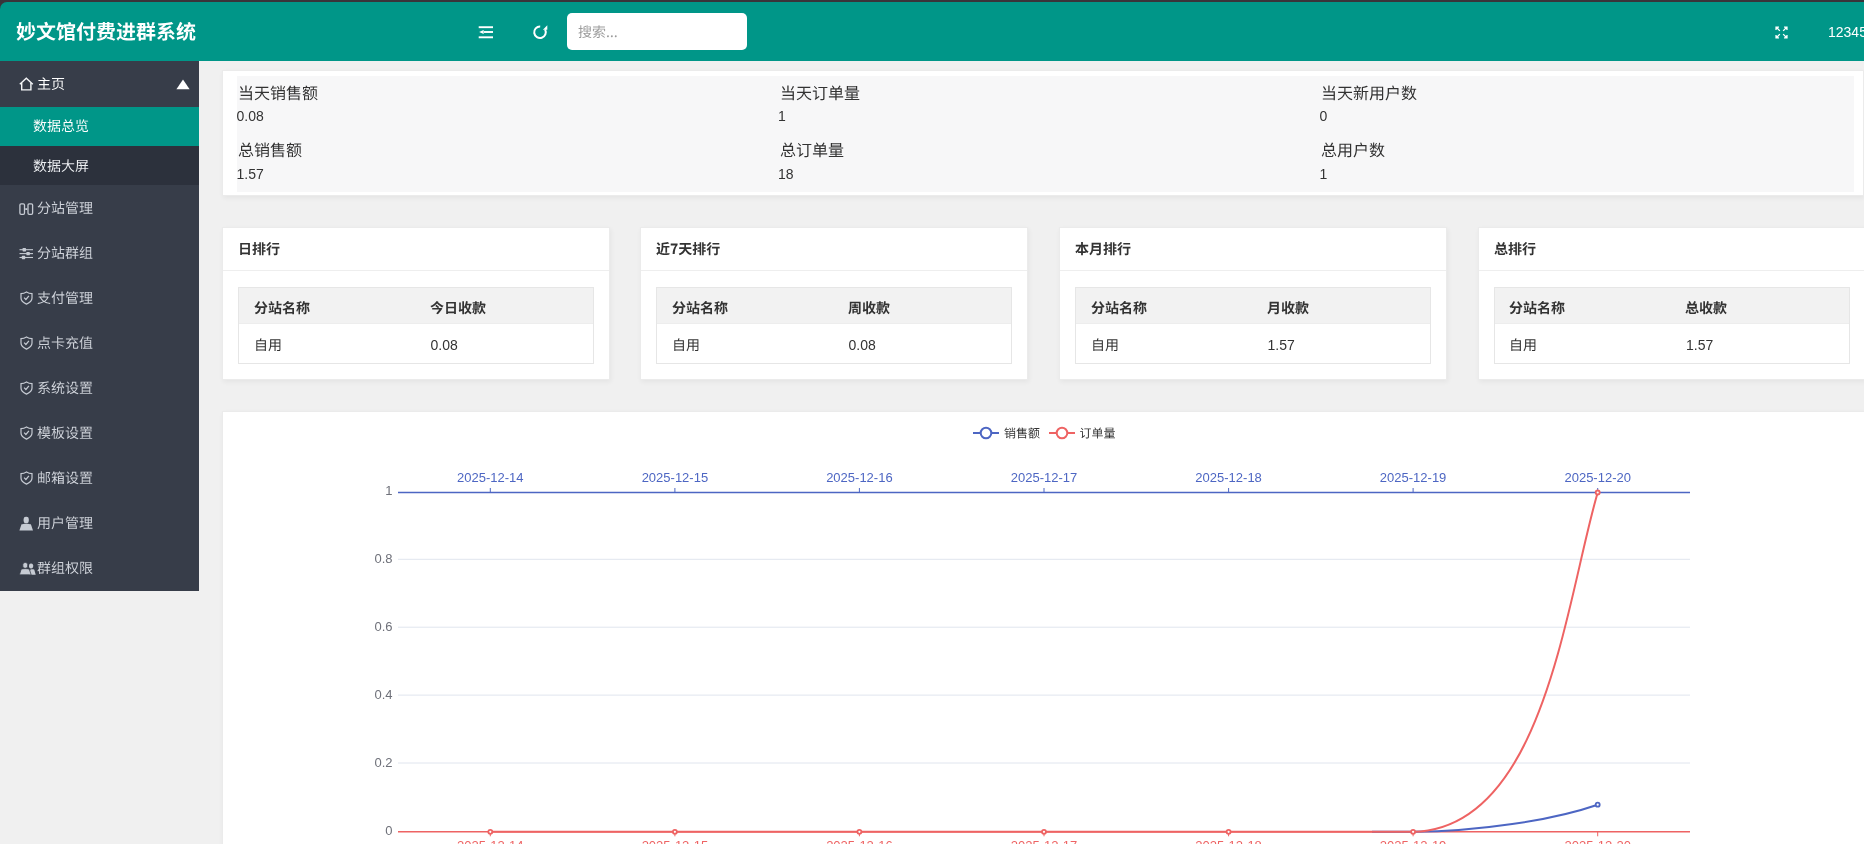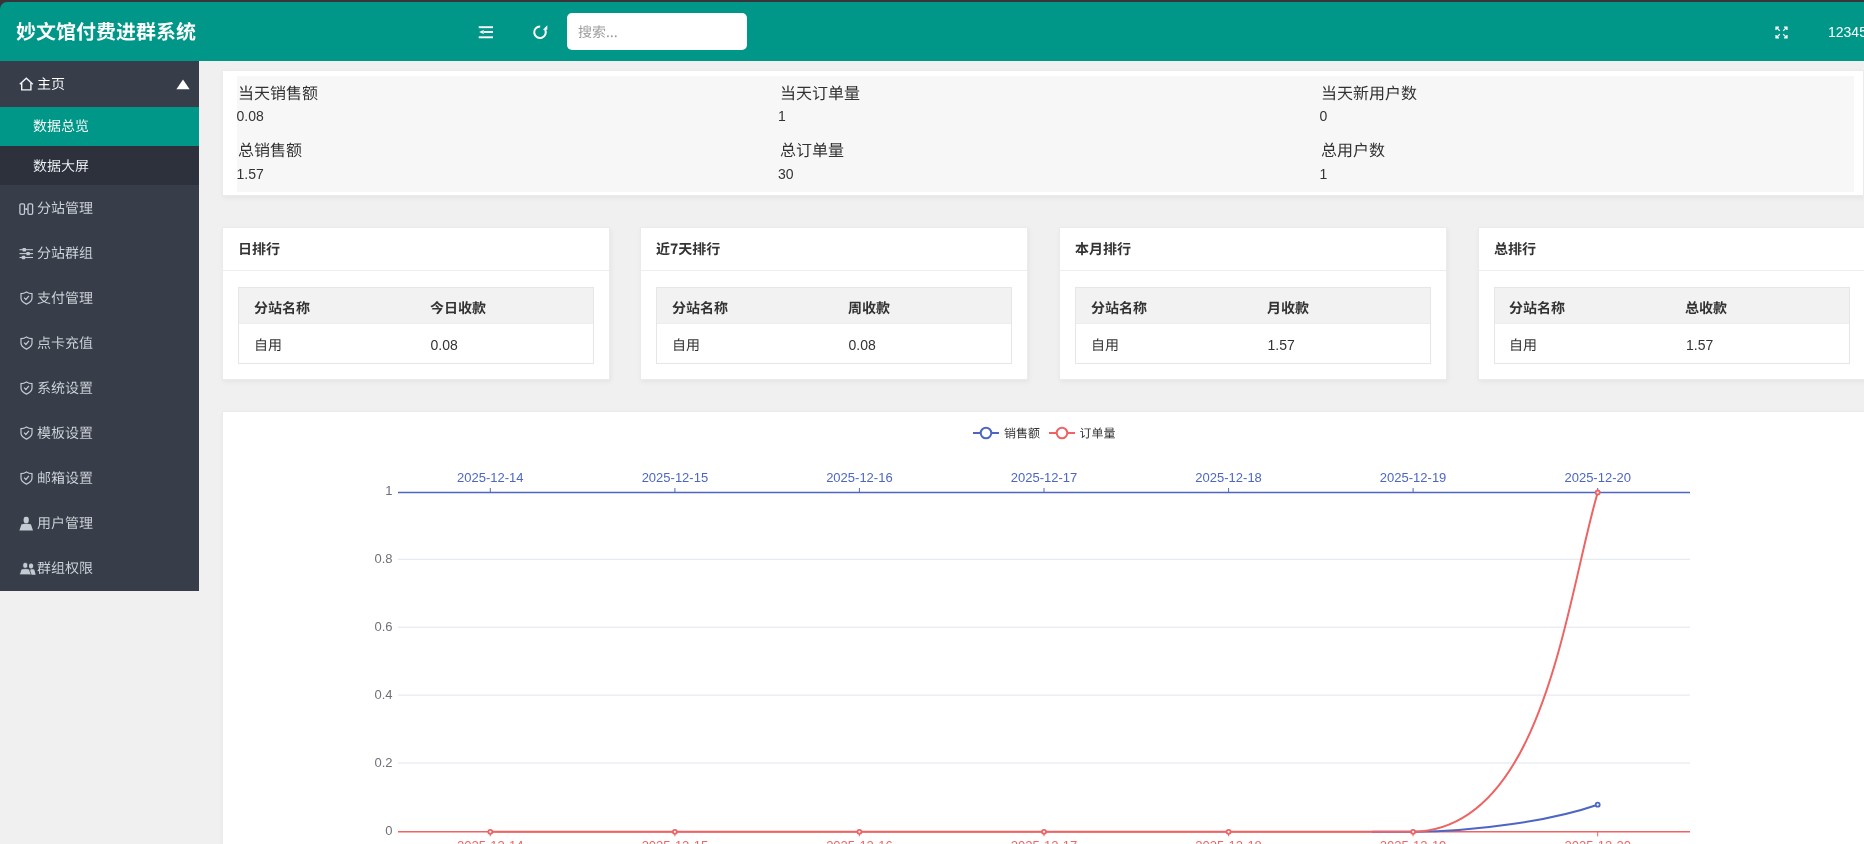--- a/index.html
+++ b/index.html
@@ -162,21 +162,21 @@
     <path fill="#333" transform="translate(0,16)" d="M12.1 -3.4C13.1 -2.3 14.0 -0.8 14.4 0.2L15.3 -0.4C15.0 -1.5 14.0 -2.9 13.1 -4.0ZM6.6 -4.3C7.6 -3.6 8.9 -2.4 9.5 -1.7L10.4 -2.4C9.7 -3.2 8.5 -4.3 7.4 -5.0ZM4.5 -3.9V-0.5C4.5 0.8 5.0 1.1 6.9 1.1C7.3 1.1 10.1 1.1 10.5 1.1C12.0 1.1 12.4 0.7 12.5 -1.2C12.2 -1.2 11.7 -1.4 11.4 -1.6C11.3 -0.2 11.2 0.0 10.4 0.0C9.8 0.0 7.4 0.0 7.0 0.0C5.9 0.0 5.8 -0.1 5.8 -0.6V-3.9ZM2.2 -3.6C1.9 -2.4 1.3 -1.0 0.7 -0.1L1.8 0.4C2.5 -0.6 3.0 -2.1 3.3 -3.4ZM4.2 -9.1H11.8V-6.3H4.2ZM3.0 -10.2V-5.1H13.1V-10.2H10.5C11.1 -11.0 11.7 -12.0 12.2 -12.9L10.9 -13.4C10.5 -12.5 9.8 -11.1 9.2 -10.2H5.9L6.9 -10.7C6.6 -11.4 5.8 -12.5 5.1 -13.4L4.1 -12.9C4.8 -12.1 5.5 -11.0 5.7 -10.2Z M23.0 -12.4C23.6 -11.5 24.3 -10.3 24.5 -9.5L25.5 -10.0C25.3 -10.8 24.6 -12.0 24.0 -12.9ZM30.2 -13.0C29.8 -12.0 29.1 -10.7 28.5 -10.0L29.4 -9.5C30.0 -10.3 30.7 -11.5 31.2 -12.5ZM18.8 -13.4C18.4 -11.9 17.6 -10.5 16.6 -9.6C16.8 -9.3 17.1 -8.7 17.2 -8.5C17.7 -9.0 18.2 -9.7 18.6 -10.4H22.6V-11.5H19.2C19.5 -12.0 19.7 -12.6 19.9 -13.1ZM17.0 -5.5V-4.4H19.3V-1.2C19.3 -0.5 18.8 -0.1 18.5 0.1C18.7 0.3 19.0 0.8 19.1 1.1C19.3 0.8 19.8 0.5 22.5 -1.0C22.4 -1.2 22.3 -1.7 22.2 -2.0L20.4 -1.0V-4.4H22.6V-5.5H20.4V-7.7H22.3V-8.8H17.7V-7.7H19.3V-5.5ZM24.3 -5.0H29.7V-3.2H24.3ZM24.3 -6.0V-7.7H29.7V-6.0ZM26.5 -13.5V-8.9H23.2V1.3H24.3V-2.2H29.7V-0.2C29.7 -0.0 29.6 0.0 29.4 0.0C29.1 0.1 28.3 0.1 27.4 0.0C27.6 0.3 27.7 0.8 27.8 1.1C29.0 1.1 29.8 1.1 30.2 0.9C30.6 0.8 30.8 0.4 30.8 -0.2V-8.9L29.7 -8.9H27.6V-13.5Z M36.0 -13.5C35.2 -11.7 33.9 -9.9 32.5 -8.8C32.8 -8.5 33.2 -8.1 33.4 -7.9C33.8 -8.3 34.3 -8.8 34.8 -9.4V-4.1H36.0V-4.7H46.4V-5.7H41.3V-6.9H45.3V-7.7H41.3V-8.8H45.3V-9.7H41.3V-10.8H46.1V-11.7H41.5C41.3 -12.2 40.9 -12.9 40.5 -13.5L39.5 -13.1C39.7 -12.7 40.0 -12.2 40.2 -11.7H36.4C36.6 -12.2 36.9 -12.6 37.1 -13.1ZM34.8 -3.6V1.3H36.0V0.5H44.3V1.3H45.5V-3.6ZM36.0 -0.4V-2.6H44.3V-0.4ZM40.1 -8.8V-7.7H36.0V-8.8ZM40.1 -9.7H36.0V-10.8H40.1ZM40.1 -6.9V-5.7H36.0V-6.9Z M59.1 -7.9C59.0 -2.9 58.8 -0.7 55.3 0.5C55.5 0.7 55.8 1.1 55.9 1.3C59.7 -0.0 60.1 -2.6 60.1 -7.9ZM59.8 -1.3C60.9 -0.6 62.2 0.5 62.9 1.2L63.6 0.4C62.9 -0.3 61.5 -1.3 60.4 -2.1ZM56.5 -9.8V-2.2H57.5V-8.8H61.6V-2.2H62.7V-9.8H59.6C59.9 -10.3 60.1 -10.8 60.3 -11.4H63.2V-12.5H56.2V-11.4H59.2C59.0 -10.9 58.8 -10.3 58.6 -9.8ZM51.4 -13.1C51.6 -12.8 51.9 -12.3 52.1 -11.9H49.0V-9.5H50.0V-10.9H54.9V-9.5H56.0V-11.9H53.3C53.1 -12.4 52.8 -12.9 52.5 -13.4ZM50.0 -3.7V1.2H51.1V0.6H53.9V1.1H55.0V-3.7ZM51.1 -0.3V-2.8H53.9V-0.3ZM50.4 -6.7 51.6 -6.0C50.7 -5.4 49.7 -4.9 48.6 -4.5C48.8 -4.3 49.0 -3.8 49.1 -3.5C50.3 -3.9 51.5 -4.6 52.6 -5.5C53.6 -4.9 54.6 -4.3 55.2 -3.9L56.0 -4.7C55.4 -5.1 54.4 -5.7 53.4 -6.2C54.2 -7.0 54.9 -7.9 55.3 -8.9L54.7 -9.3L54.4 -9.3H52.0C52.2 -9.6 52.4 -9.9 52.5 -10.2L51.4 -10.4C50.9 -9.3 50.0 -8.0 48.6 -7.1C48.9 -6.9 49.2 -6.6 49.3 -6.4C50.2 -6.9 50.8 -7.6 51.4 -8.3H53.8C53.5 -7.7 53.0 -7.2 52.4 -6.7L51.2 -7.4Z"></path>
   </svg>
 <div style="position:absolute;left:236.5px;top:166.6px;font-size:14px;line-height:14px;color:#333;white-space:nowrap">1.57</div>
 <svg style="position:absolute;left:779.5px;top:82.8px" width="82" height="21" viewBox="0 0 82 21">
     <path fill="#333" transform="translate(0,16)" d="M1.9 -12.3C2.8 -11.2 3.6 -9.6 4.0 -8.6L5.2 -9.1C4.8 -10.1 3.9 -11.6 3.0 -12.7ZM12.8 -12.9C12.4 -11.6 11.5 -10.0 10.8 -8.9L11.8 -8.5C12.5 -9.5 13.4 -11.1 14.1 -12.4ZM1.8 -0.6V0.6H12.6V1.3H13.9V-7.8H8.6V-13.4H7.3V-7.8H2.2V-6.6H12.6V-4.3H2.7V-3.1H12.6V-0.6Z M17.1 -7.3V-6.1H22.9C22.4 -3.8 20.8 -1.4 16.7 0.2C16.9 0.5 17.3 1.0 17.5 1.2C21.5 -0.4 23.3 -2.8 24.0 -5.2C25.3 -2.0 27.4 0.2 30.6 1.2C30.8 0.9 31.2 0.4 31.5 0.2C28.2 -0.8 26.0 -3.0 24.9 -6.1H31.0V-7.3H24.4C24.5 -7.9 24.5 -8.5 24.5 -9.1V-11.0H30.3V-12.2H17.6V-11.0H23.3V-9.1C23.3 -8.5 23.2 -7.9 23.2 -7.3Z M33.8 -12.4C34.7 -11.5 35.7 -10.4 36.3 -9.7L37.1 -10.5C36.6 -11.2 35.5 -12.3 34.6 -13.1ZM35.3 0.9C35.5 0.6 36.0 0.2 39.4 -2.1C39.2 -2.4 39.1 -2.8 39.0 -3.2L36.7 -1.6V-8.4H32.8V-7.3H35.5V-1.5C35.5 -0.8 35.0 -0.3 34.7 -0.1C34.9 0.1 35.2 0.6 35.3 0.9ZM38.3 -12.1V-10.9H43.2V-0.5C43.2 -0.2 43.1 -0.1 42.8 -0.1C42.5 -0.1 41.3 -0.1 40.1 -0.1C40.3 0.2 40.6 0.8 40.6 1.2C42.1 1.2 43.2 1.2 43.7 1.0C44.3 0.7 44.5 0.3 44.5 -0.5V-10.9H47.4V-12.1Z M51.5 -7.0H55.3V-5.3H51.5ZM56.6 -7.0H60.6V-5.3H56.6ZM51.5 -9.6H55.3V-8.0H51.5ZM56.6 -9.6H60.6V-8.0H56.6ZM59.3 -13.4C59.0 -12.6 58.3 -11.4 57.7 -10.7H53.9L54.5 -11.0C54.2 -11.7 53.4 -12.7 52.8 -13.4L51.8 -12.9C52.4 -12.2 53.0 -11.3 53.3 -10.7H50.4V-4.2H55.3V-2.7H48.9V-1.6H55.3V1.3H56.6V-1.6H63.2V-2.7H56.6V-4.2H61.8V-10.7H59.1C59.6 -11.3 60.2 -12.2 60.6 -12.9Z M68.0 -10.6H76.0V-9.8H68.0ZM68.0 -12.2H76.0V-11.3H68.0ZM66.8 -12.9V-9.0H77.2V-12.9ZM64.8 -8.4V-7.4H79.2V-8.4ZM67.7 -4.4H71.4V-3.4H67.7ZM72.6 -4.4H76.4V-3.4H72.6ZM67.7 -6.0H71.4V-5.1H67.7ZM72.6 -6.0H76.4V-5.1H72.6ZM64.8 -0.0V0.9H79.3V-0.0H72.6V-1.0H78.0V-1.8H72.6V-2.7H77.6V-6.7H66.5V-2.7H71.4V-1.8H66.1V-1.0H71.4V-0.0Z"></path>
   </svg>
 <div style="position:absolute;left:778.0px;top:109.2px;font-size:14px;line-height:14px;color:#333;white-space:nowrap">1</div>
 <svg style="position:absolute;left:779.5px;top:140.3px" width="66" height="21" viewBox="0 0 66 21">
     <path fill="#333" transform="translate(0,16)" d="M12.1 -3.4C13.1 -2.3 14.0 -0.8 14.4 0.2L15.3 -0.4C15.0 -1.5 14.0 -2.9 13.1 -4.0ZM6.6 -4.3C7.6 -3.6 8.9 -2.4 9.5 -1.7L10.4 -2.4C9.7 -3.2 8.5 -4.3 7.4 -5.0ZM4.5 -3.9V-0.5C4.5 0.8 5.0 1.1 6.9 1.1C7.3 1.1 10.1 1.1 10.5 1.1C12.0 1.1 12.4 0.7 12.5 -1.2C12.2 -1.2 11.7 -1.4 11.4 -1.6C11.3 -0.2 11.2 0.0 10.4 0.0C9.8 0.0 7.4 0.0 7.0 0.0C5.9 0.0 5.8 -0.1 5.8 -0.6V-3.9ZM2.2 -3.6C1.9 -2.4 1.3 -1.0 0.7 -0.1L1.8 0.4C2.5 -0.6 3.0 -2.1 3.3 -3.4ZM4.2 -9.1H11.8V-6.3H4.2ZM3.0 -10.2V-5.1H13.1V-10.2H10.5C11.1 -11.0 11.7 -12.0 12.2 -12.9L10.9 -13.4C10.5 -12.5 9.8 -11.1 9.2 -10.2H5.9L6.9 -10.7C6.6 -11.4 5.8 -12.5 5.1 -13.4L4.1 -12.9C4.8 -12.1 5.5 -11.0 5.7 -10.2Z M17.8 -12.4C18.7 -11.5 19.7 -10.4 20.3 -9.7L21.1 -10.5C20.6 -11.2 19.5 -12.3 18.6 -13.1ZM19.3 0.9C19.5 0.6 20.0 0.2 23.4 -2.1C23.2 -2.4 23.1 -2.8 23.0 -3.2L20.7 -1.6V-8.4H16.8V-7.3H19.5V-1.5C19.5 -0.8 19.0 -0.3 18.7 -0.1C18.9 0.1 19.2 0.6 19.3 0.9ZM22.3 -12.1V-10.9H27.2V-0.5C27.2 -0.2 27.1 -0.1 26.8 -0.1C26.5 -0.1 25.3 -0.1 24.1 -0.1C24.3 0.2 24.6 0.8 24.6 1.2C26.1 1.2 27.2 1.2 27.7 1.0C28.3 0.7 28.5 0.3 28.5 -0.5V-10.9H31.4V-12.1Z M35.5 -7.0H39.3V-5.3H35.5ZM40.6 -7.0H44.6V-5.3H40.6ZM35.5 -9.6H39.3V-8.0H35.5ZM40.6 -9.6H44.6V-8.0H40.6ZM43.3 -13.4C43.0 -12.6 42.3 -11.4 41.7 -10.7H37.9L38.5 -11.0C38.2 -11.7 37.4 -12.7 36.8 -13.4L35.8 -12.9C36.4 -12.2 37.0 -11.3 37.3 -10.7H34.4V-4.2H39.3V-2.7H32.9V-1.6H39.3V1.3H40.6V-1.6H47.2V-2.7H40.6V-4.2H45.8V-10.7H43.1C43.6 -11.3 44.2 -12.2 44.6 -12.9Z M52.0 -10.6H60.0V-9.8H52.0ZM52.0 -12.2H60.0V-11.3H52.0ZM50.8 -12.9V-9.0H61.2V-12.9ZM48.8 -8.4V-7.4H63.2V-8.4ZM51.7 -4.4H55.4V-3.4H51.7ZM56.6 -4.4H60.4V-3.4H56.6ZM51.7 -6.0H55.4V-5.1H51.7ZM56.6 -6.0H60.4V-5.1H56.6ZM48.8 -0.0V0.9H63.3V-0.0H56.6V-1.0H62.0V-1.8H56.6V-2.7H61.6V-6.7H50.5V-2.7H55.4V-1.8H50.1V-1.0H55.4V-0.0Z"></path>
   </svg>
-<div style="position:absolute;left:778.0px;top:166.6px;font-size:14px;line-height:14px;color:#333;white-space:nowrap">30</div>
+<div style="position:absolute;left:778.0px;top:166.6px;font-size:14px;line-height:14px;color:#333;white-space:nowrap">18</div>
 <svg style="position:absolute;left:1321px;top:82.8px" width="98" height="21" viewBox="0 0 98 21">
     <path fill="#333" transform="translate(0,16)" d="M1.9 -12.3C2.8 -11.2 3.6 -9.6 4.0 -8.6L5.2 -9.1C4.8 -10.1 3.9 -11.6 3.0 -12.7ZM12.8 -12.9C12.4 -11.6 11.5 -10.0 10.8 -8.9L11.8 -8.5C12.5 -9.5 13.4 -11.1 14.1 -12.4ZM1.8 -0.6V0.6H12.6V1.3H13.9V-7.8H8.6V-13.4H7.3V-7.8H2.2V-6.6H12.6V-4.3H2.7V-3.1H12.6V-0.6Z M17.1 -7.3V-6.1H22.9C22.4 -3.8 20.8 -1.4 16.7 0.2C16.9 0.5 17.3 1.0 17.5 1.2C21.5 -0.4 23.3 -2.8 24.0 -5.2C25.3 -2.0 27.4 0.2 30.6 1.2C30.8 0.9 31.2 0.4 31.5 0.2C28.2 -0.8 26.0 -3.0 24.9 -6.1H31.0V-7.3H24.4C24.5 -7.9 24.5 -8.5 24.5 -9.1V-11.0H30.3V-12.2H17.6V-11.0H23.3V-9.1C23.3 -8.5 23.2 -7.9 23.2 -7.3Z M37.8 -3.4C38.2 -2.6 38.8 -1.5 39.1 -0.8L39.9 -1.3C39.7 -2.0 39.1 -3.0 38.6 -3.8ZM34.2 -3.8C33.8 -2.8 33.3 -1.8 32.7 -1.1C32.9 -0.9 33.3 -0.6 33.5 -0.5C34.1 -1.2 34.8 -2.4 35.1 -3.5ZM40.8 -11.9V-6.4C40.8 -4.3 40.7 -1.5 39.4 0.4C39.6 0.5 40.1 0.9 40.3 1.1C41.8 -0.9 42.0 -4.1 42.0 -6.4V-6.9H44.4V1.2H45.6V-6.9H47.3V-8.0H42.0V-11.1C43.7 -11.4 45.5 -11.8 46.8 -12.3L45.9 -13.2C44.7 -12.7 42.6 -12.2 40.8 -11.9ZM35.4 -13.2C35.7 -12.8 35.9 -12.2 36.1 -11.8H33.0V-10.8H40.0V-11.8H37.4C37.2 -12.3 36.8 -13.0 36.5 -13.5ZM38.0 -10.7C37.8 -9.9 37.5 -8.8 37.2 -8.1H32.7V-7.1H36.0V-5.4H32.8V-4.4H36.0V-0.3C36.0 -0.1 36.0 -0.1 35.8 -0.1C35.6 -0.1 35.2 -0.1 34.6 -0.1C34.8 0.2 34.9 0.7 34.9 0.9C35.7 0.9 36.3 0.9 36.6 0.8C37.0 0.6 37.1 0.3 37.1 -0.3V-4.4H40.1V-5.4H37.1V-7.1H40.3V-8.1H38.3C38.6 -8.8 38.9 -9.6 39.2 -10.4ZM34.0 -10.4C34.3 -9.7 34.6 -8.7 34.6 -8.1L35.7 -8.4C35.6 -9.0 35.3 -10.0 35.0 -10.6Z M50.4 -12.3V-6.5C50.4 -4.3 50.3 -1.4 48.5 0.6C48.8 0.7 49.3 1.1 49.4 1.4C50.7 0.0 51.2 -1.8 51.5 -3.6H55.5V1.1H56.7V-3.6H61.0V-0.4C61.0 -0.1 60.9 0.0 60.6 0.0C60.3 0.1 59.2 0.1 58.1 0.0C58.2 0.4 58.4 0.9 58.5 1.2C60.0 1.2 60.9 1.2 61.5 1.0C62.0 0.8 62.2 0.4 62.2 -0.4V-12.3ZM51.6 -11.2H55.5V-8.6H51.6ZM61.0 -11.2V-8.6H56.7V-11.2ZM51.6 -7.5H55.5V-4.8H51.6C51.6 -5.4 51.6 -6.0 51.6 -6.5ZM61.0 -7.5V-4.8H56.7V-7.5Z M68.0 -9.8H76.3V-6.6H67.9L68.0 -7.5ZM71.1 -13.2C71.4 -12.5 71.7 -11.6 71.9 -11.0H66.7V-7.5C66.7 -5.1 66.5 -1.7 64.5 0.7C64.8 0.8 65.4 1.2 65.6 1.4C67.2 -0.5 67.7 -3.2 67.9 -5.5H76.3V-4.4H77.5V-11.0H72.4L73.2 -11.2C73.0 -11.8 72.6 -12.8 72.2 -13.5Z M87.1 -13.1C86.8 -12.5 86.3 -11.6 85.9 -11.0L86.7 -10.6C87.1 -11.2 87.6 -12.0 88.1 -12.7ZM81.4 -12.7C81.8 -12.0 82.3 -11.1 82.4 -10.6L83.3 -11.0C83.2 -11.6 82.7 -12.4 82.3 -13.0ZM86.6 -4.2C86.2 -3.3 85.7 -2.6 85.1 -2.0C84.5 -2.3 83.8 -2.6 83.2 -2.9C83.5 -3.3 83.7 -3.7 84.0 -4.2ZM81.8 -2.4C82.5 -2.1 83.4 -1.7 84.2 -1.3C83.2 -0.6 82.0 -0.1 80.7 0.2C80.9 0.4 81.1 0.9 81.2 1.2C82.7 0.8 84.1 0.1 85.2 -0.8C85.7 -0.5 86.2 -0.2 86.6 0.1L87.4 -0.7C87.0 -0.9 86.5 -1.2 86.0 -1.5C86.8 -2.4 87.5 -3.6 87.9 -4.9L87.3 -5.2L87.1 -5.2H84.4L84.8 -6.0L83.7 -6.2C83.6 -5.9 83.5 -5.5 83.3 -5.2H81.1V-4.2H82.8C82.5 -3.5 82.1 -2.9 81.8 -2.4ZM84.1 -13.5V-10.5H80.8V-9.5H83.7C83.0 -8.4 81.7 -7.4 80.6 -7.0C80.9 -6.7 81.1 -6.3 81.3 -6.0C82.3 -6.6 83.3 -7.5 84.1 -8.4V-6.5H85.2V-8.6C86.0 -8.1 87.0 -7.3 87.4 -7.0L88.0 -7.8C87.7 -8.1 86.3 -9.0 85.5 -9.5H88.5V-10.5H85.2V-13.5ZM90.1 -13.3C89.7 -10.5 88.9 -7.8 87.7 -6.1C88.0 -6.0 88.4 -5.6 88.6 -5.4C89.0 -6.0 89.4 -6.7 89.7 -7.5C90.0 -5.9 90.5 -4.4 91.1 -3.2C90.2 -1.7 89.0 -0.5 87.2 0.4C87.4 0.6 87.8 1.1 87.9 1.3C89.5 0.4 90.8 -0.7 91.7 -2.1C92.5 -0.7 93.5 0.4 94.7 1.1C94.9 0.8 95.3 0.4 95.6 0.2C94.2 -0.5 93.2 -1.7 92.3 -3.2C93.2 -4.8 93.7 -6.8 94.1 -9.2H95.2V-10.3H90.6C90.8 -11.2 91.0 -12.2 91.2 -13.1ZM92.9 -9.2C92.7 -7.4 92.3 -5.8 91.7 -4.4C91.1 -5.9 90.7 -7.5 90.4 -9.2Z"></path>
   </svg>
 <div style="position:absolute;left:1319.5px;top:109.2px;font-size:14px;line-height:14px;color:#333;white-space:nowrap">0</div>
 <svg style="position:absolute;left:1321px;top:140.3px" width="66" height="21" viewBox="0 0 66 21">
     <path fill="#333" transform="translate(0,16)" d="M12.1 -3.4C13.1 -2.3 14.0 -0.8 14.4 0.2L15.3 -0.4C15.0 -1.5 14.0 -2.9 13.1 -4.0ZM6.6 -4.3C7.6 -3.6 8.9 -2.4 9.5 -1.7L10.4 -2.4C9.7 -3.2 8.5 -4.3 7.4 -5.0ZM4.5 -3.9V-0.5C4.5 0.8 5.0 1.1 6.9 1.1C7.3 1.1 10.1 1.1 10.5 1.1C12.0 1.1 12.4 0.7 12.5 -1.2C12.2 -1.2 11.7 -1.4 11.4 -1.6C11.3 -0.2 11.2 0.0 10.4 0.0C9.8 0.0 7.4 0.0 7.0 0.0C5.9 0.0 5.8 -0.1 5.8 -0.6V-3.9ZM2.2 -3.6C1.9 -2.4 1.3 -1.0 0.7 -0.1L1.8 0.4C2.5 -0.6 3.0 -2.1 3.3 -3.4ZM4.2 -9.1H11.8V-6.3H4.2ZM3.0 -10.2V-5.1H13.1V-10.2H10.5C11.1 -11.0 11.7 -12.0 12.2 -12.9L10.9 -13.4C10.5 -12.5 9.8 -11.1 9.2 -10.2H5.9L6.9 -10.7C6.6 -11.4 5.8 -12.5 5.1 -13.4L4.1 -12.9C4.8 -12.1 5.5 -11.0 5.7 -10.2Z M18.4 -12.3V-6.5C18.4 -4.3 18.3 -1.4 16.5 0.6C16.8 0.7 17.3 1.1 17.4 1.4C18.7 0.0 19.2 -1.8 19.5 -3.6H23.5V1.1H24.7V-3.6H29.0V-0.4C29.0 -0.1 28.9 0.0 28.6 0.0C28.3 0.1 27.2 0.1 26.1 0.0C26.2 0.4 26.4 0.9 26.5 1.2C28.0 1.2 28.9 1.2 29.5 1.0C30.0 0.8 30.2 0.4 30.2 -0.4V-12.3ZM19.6 -11.2H23.5V-8.6H19.6ZM29.0 -11.2V-8.6H24.7V-11.2ZM19.6 -7.5H23.5V-4.8H19.6C19.6 -5.4 19.6 -6.0 19.6 -6.5ZM29.0 -7.5V-4.8H24.7V-7.5Z M36.0 -9.8H44.3V-6.6H35.9L36.0 -7.5ZM39.1 -13.2C39.4 -12.5 39.7 -11.6 39.9 -11.0H34.7V-7.5C34.7 -5.1 34.5 -1.7 32.5 0.7C32.8 0.8 33.4 1.2 33.6 1.4C35.2 -0.5 35.7 -3.2 35.9 -5.5H44.3V-4.4H45.5V-11.0H40.4L41.2 -11.2C41.0 -11.8 40.6 -12.8 40.2 -13.5Z M55.1 -13.1C54.8 -12.5 54.3 -11.6 53.9 -11.0L54.7 -10.6C55.1 -11.2 55.6 -12.0 56.1 -12.7ZM49.4 -12.7C49.8 -12.0 50.3 -11.1 50.4 -10.6L51.3 -11.0C51.2 -11.6 50.7 -12.4 50.3 -13.0ZM54.6 -4.2C54.2 -3.3 53.7 -2.6 53.1 -2.0C52.5 -2.3 51.8 -2.6 51.2 -2.9C51.5 -3.3 51.7 -3.7 52.0 -4.2ZM49.8 -2.4C50.5 -2.1 51.4 -1.7 52.2 -1.3C51.2 -0.6 50.0 -0.1 48.7 0.2C48.9 0.4 49.1 0.9 49.2 1.2C50.7 0.8 52.1 0.1 53.2 -0.8C53.7 -0.5 54.2 -0.2 54.6 0.1L55.4 -0.7C55.0 -0.9 54.5 -1.2 54.0 -1.5C54.8 -2.4 55.5 -3.6 55.9 -4.9L55.3 -5.2L55.1 -5.2H52.4L52.8 -6.0L51.7 -6.2C51.6 -5.9 51.5 -5.5 51.3 -5.2H49.1V-4.2H50.8C50.5 -3.5 50.1 -2.9 49.8 -2.4ZM52.1 -13.5V-10.5H48.8V-9.5H51.7C51.0 -8.4 49.7 -7.4 48.6 -7.0C48.9 -6.7 49.1 -6.3 49.3 -6.0C50.3 -6.6 51.3 -7.5 52.1 -8.4V-6.5H53.2V-8.6C54.0 -8.1 55.0 -7.3 55.4 -7.0L56.0 -7.8C55.7 -8.1 54.3 -9.0 53.5 -9.5H56.5V-10.5H53.2V-13.5ZM58.1 -13.3C57.7 -10.5 56.9 -7.8 55.7 -6.1C56.0 -6.0 56.4 -5.6 56.6 -5.4C57.0 -6.0 57.4 -6.7 57.7 -7.5C58.0 -5.9 58.5 -4.4 59.1 -3.2C58.2 -1.7 57.0 -0.5 55.2 0.4C55.4 0.6 55.8 1.1 55.9 1.3C57.5 0.4 58.8 -0.7 59.7 -2.1C60.5 -0.7 61.5 0.4 62.7 1.1C62.9 0.8 63.3 0.4 63.6 0.2C62.2 -0.5 61.2 -1.7 60.3 -3.2C61.2 -4.8 61.7 -6.8 62.1 -9.2H63.2V-10.3H58.6C58.8 -11.2 59.0 -12.2 59.2 -13.1ZM60.9 -9.2C60.7 -7.4 60.3 -5.8 59.7 -4.4C59.1 -5.9 58.7 -7.5 58.4 -9.2Z"></path>
   </svg>
 <div style="position:absolute;left:1319.5px;top:166.6px;font-size:14px;line-height:14px;color:#333;white-space:nowrap">1</div>
 <div class="card" style="left:222px;top:227px;width:388px;height:153px"></div>
 <div class="abs" style="left:223px;top:270px;width:386px;height:1px;background:#eee"></div>

